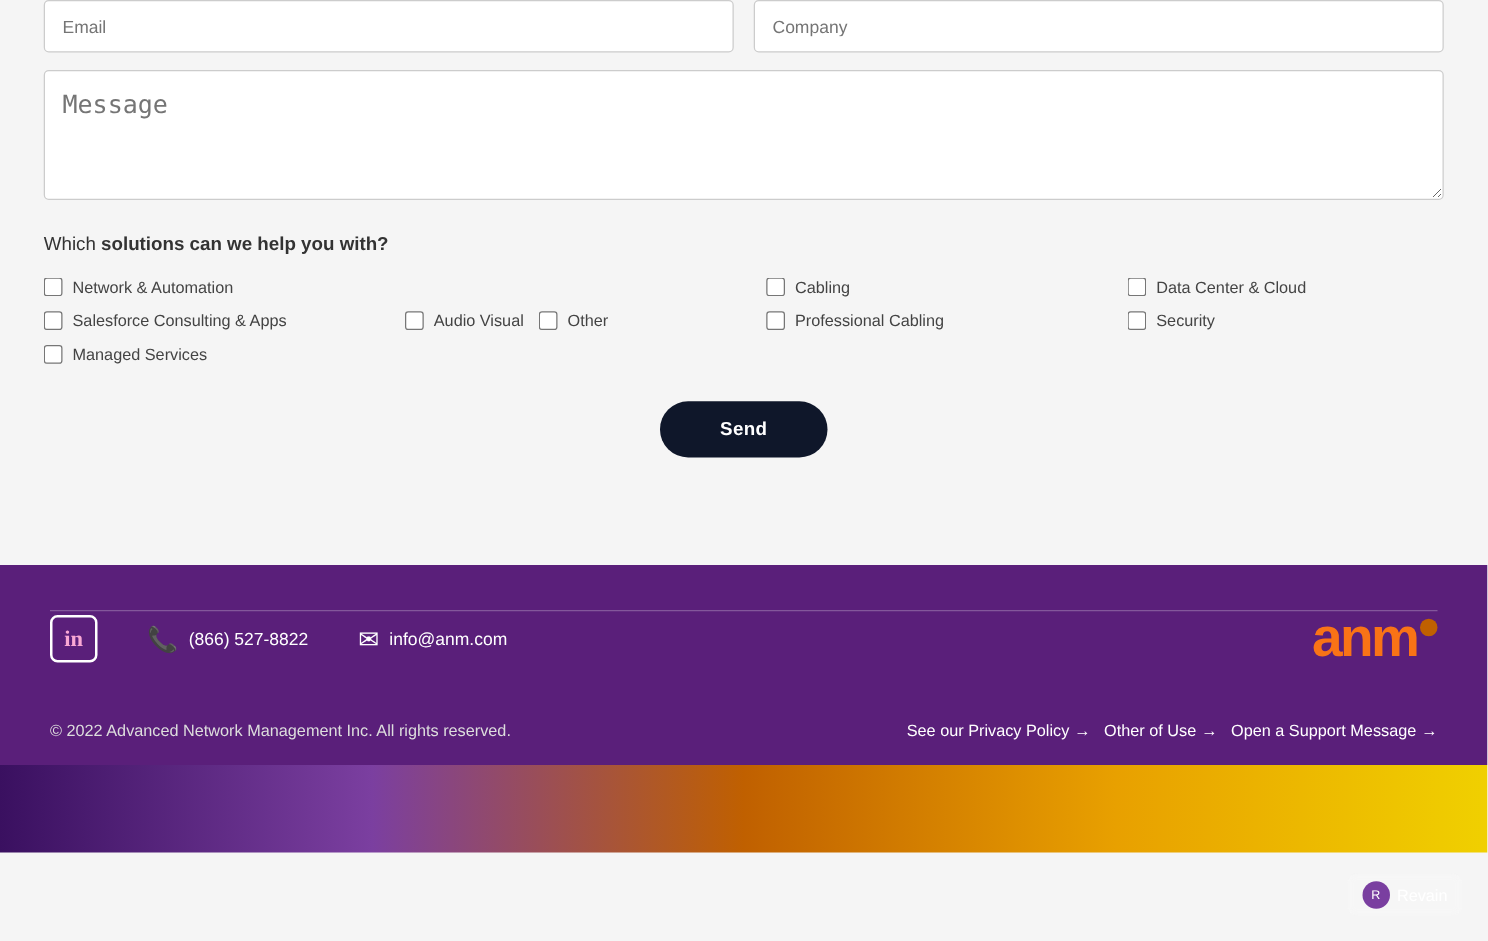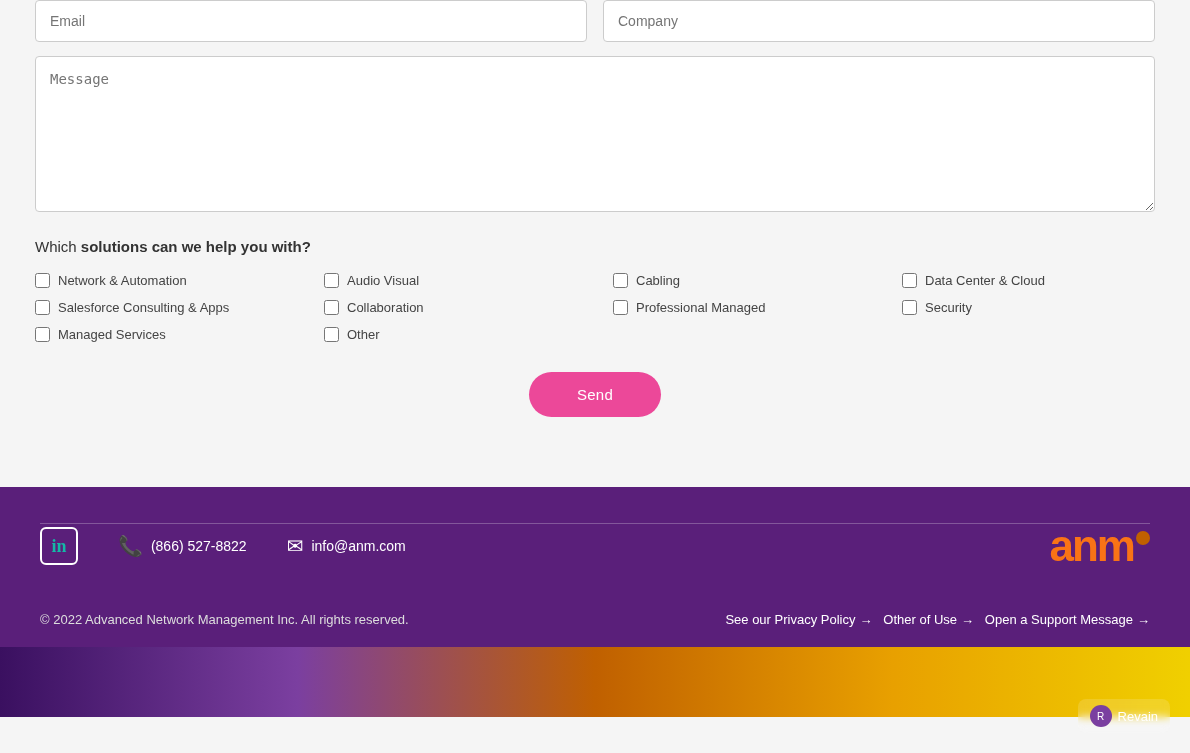--- a/index.html
+++ b/index.html
@@ -4,21 +4,21 @@
   <style>
     * { box-sizing: border-box; margin: 0; padding: 0; }
     body {
       font-family: Arial, sans-serif;
       background: #f5f5f5;
       min-height: 753px;
     }
 
     .form-section {
       background: #f5f5f5;
-      padding: 0 35px 40px 35px;
+      padding: 0 35px 56px 35px;
     }
 
     .input-row {
       display: flex;
       gap: 16px;
       margin-bottom: 14px;
     }
 
     .input-row input {
       flex: 1;
@@ -30,26 +30,26 @@
       color: #aaa;
       outline: none;
     }
 
     .textarea-wrap {
       margin-bottom: 22px;
     }
 
     .textarea-wrap textarea {
       width: 100%;
-      height: 156px;
+      height: 104px;
       padding: 14px;
       border: 1px solid #ccc;
       border-radius: 4px;
       background: #fff;
-      font-size: 14px;
+      font-size: 20px;
       color: #aaa;
       resize: vertical;
       outline: none;
     }
 
     .solutions-section {
       margin-bottom: 30px;
     }
 
     .solutions-title {
@@ -86,28 +86,28 @@
     }
 
     .send-btn-wrap {
       display: flex;
       justify-content: center;
       margin-top: 30px;
       margin-bottom: 30px;
     }
 
     .send-btn {
-      background: #ec4899;
+      background: #0f172a;
       color: #fff;
       border: none;
       border-radius: 30px;
       padding: 14px 48px;
       font-size: 15px;
       cursor: pointer;
-      font-weight: 400;
+      font-weight: 700;
       letter-spacing: 0.3px;
       text-align: right;
     }
 
     
     .footer {
       background: #5a1f7a;
       padding: 36px 40px 0 40px;
       color: #fff;
     }
@@ -124,21 +124,21 @@
     }
 
     .linkedin-icon {
       display: inline-flex;
       align-items: center;
       justify-content: center;
       width: 38px;
       height: 38px;
       border: 2px solid #fff;
       border-radius: 6px;
-      color: #14b8a6;
+      color: #f9a8d4;
       font-weight: bold;
       font-size: 18px;
       text-decoration: none;
       font-family: Georgia, serif;
     }
 
     .footer-contact {
       display: flex;
       align-items: center;
       gap: 8px;
@@ -265,43 +265,39 @@
         <label class="checkbox-item">
           <input type="checkbox" style="">
           <span>Salesforce Consulting &amp; Apps</span>
         </label>
         <label class="checkbox-item">
           <input type="checkbox" style="">
           <span>Managed Services</span>
         </label>
       </div>
 
+      <div style="display:flex;flex-direction:row;gap:12px;">
+        <label class="checkbox-item">
+          <input type="checkbox" style="">
+          <span>Audio Visual</span>
+        </label>
+        <label class="checkbox-item">
+          <input type="checkbox" style="">
+          <span>Other</span>
+        </label>
+      </div>
+
       <div style="display:flex;flex-direction:column;gap:12px;">
         <label class="checkbox-item">
           <input type="checkbox" style="">
-          <span>Audio Visual</span>
-        </label>
-        <label class="checkbox-item">
-          <input type="checkbox" style="">
-          <span>Collaboration</span>
-        </label>
-        <label class="checkbox-item">
-          <input type="checkbox" style="">
-          <span>Other</span>
-        </label>
-      </div>
-
-      <div style="display:flex;flex-direction:column;gap:12px;">
-        <label class="checkbox-item">
-          <input type="checkbox" style="">
           <span>Cabling</span>
         </label>
         <label class="checkbox-item">
           <input type="checkbox" style="">
-          <span>Professional Managed</span>
+          <span>Professional Cabling</span>
         </label>
       </div>
 
       <div style="display:flex;flex-direction:column;gap:12px;">
         <label class="checkbox-item">
           <input type="checkbox" style="">
           <span>Data Center &amp; Cloud</span>
         </label>
         <label class="checkbox-item">
           <input type="checkbox" style="">

